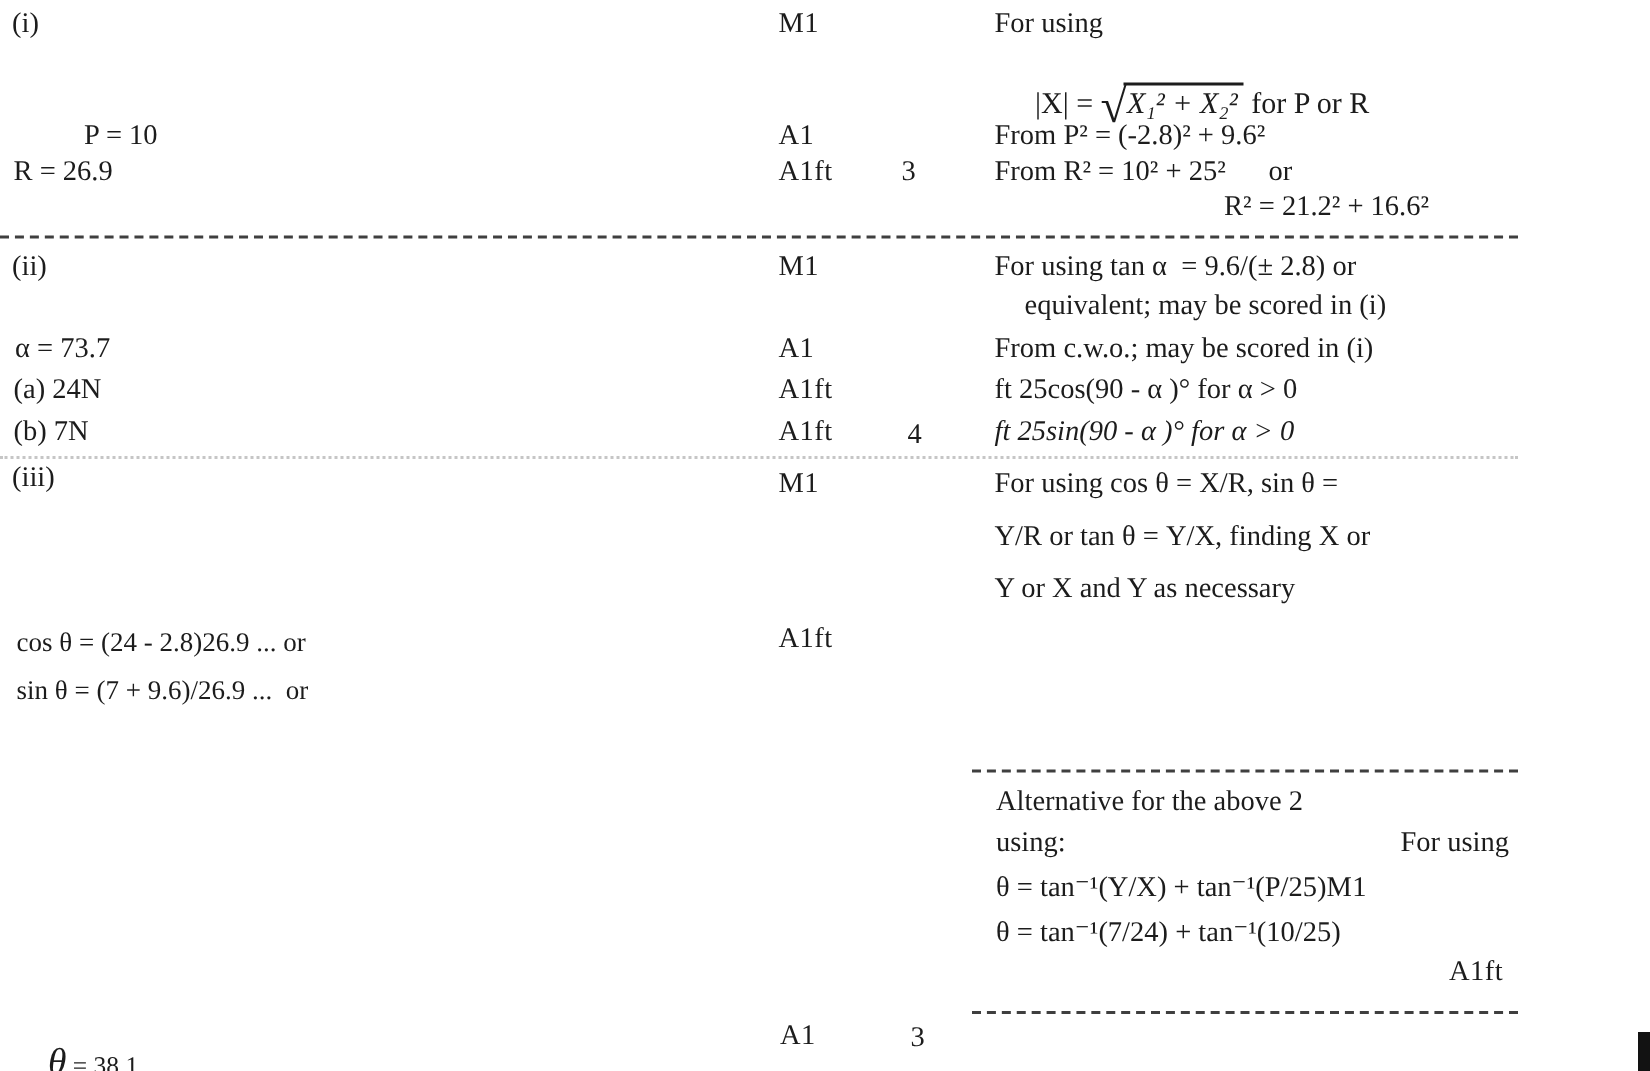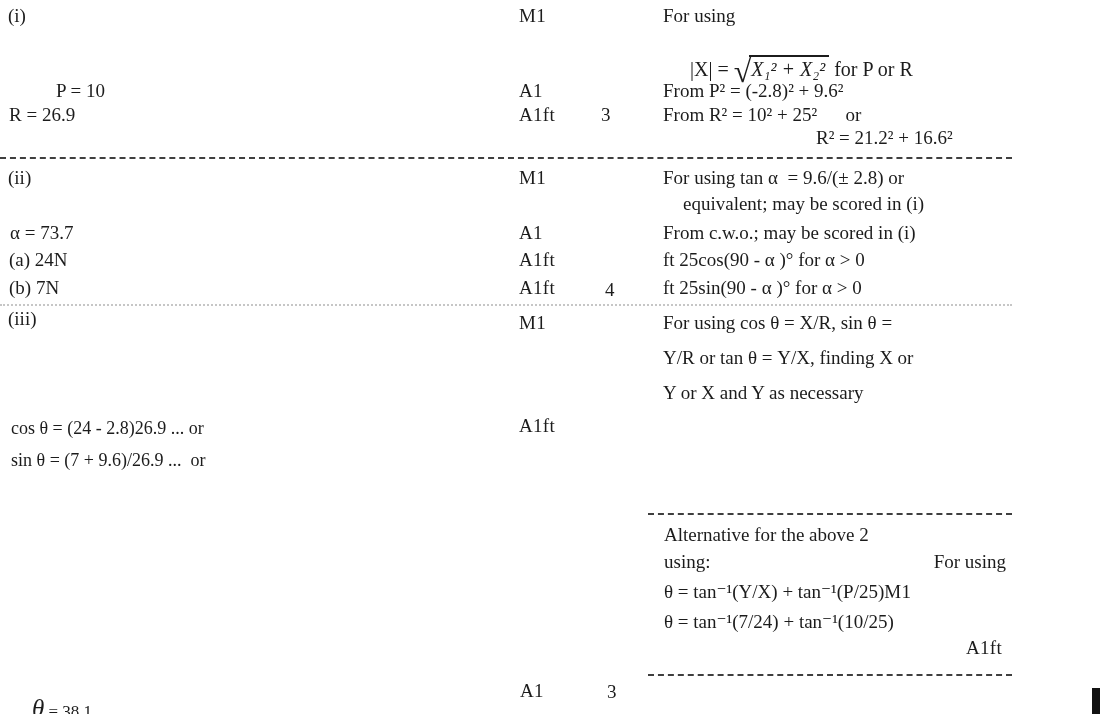--- a/index.html
+++ b/index.html
@@ -106,21 +106,21 @@
   <div class="line mark" style="left:519px; top:222px;">A1</div>
   <div class="line" style="left:663px; top:222px;">From c.w.o.; may be scored in (i)</div>
 
   <div class="line" style="left:9px; top:249px;">(a) 24N</div>
   <div class="line mark" style="left:519px; top:249px;">A1ft</div>
   <div class="line" style="left:663px; top:249px;">ft 25cos(90 - α )° for α &gt; 0</div>
 
   <div class="line" style="left:9px; top:277px;">(b) 7N</div>
   <div class="line mark" style="left:519px; top:277px;">A1ft</div>
   <div class="line" style="left:605px; top:279px;">4</div>
-  <div class="line" style="left:663px; top:277px;">ft 25sin(90 - α )° for α &gt; 0</div>
+  <div class="line" style="left:663px; top:277px;font-style:italic;">ft 25sin(90 - α )° for α &gt; 0</div>
 
   <div class="sep-faint" style="top:304px;"></div>
 
   <div class="line" style="left:8px; top:308px;">(iii)</div>
   <div class="line mark" style="left:519px; top:312px;">M1</div>
   <div class="line" style="left:663px; top:312px;">For using cos θ = X/R, sin θ =</div>
   <div class="line" style="left:663px; top:347px;">Y/R or tan θ = Y/X, finding X or</div>
   <div class="line" style="left:663px; top:382px;">Y or X and Y as necessary</div>
 
   <div class="line mark" style="left:519px; top:415px;">A1ft</div>

